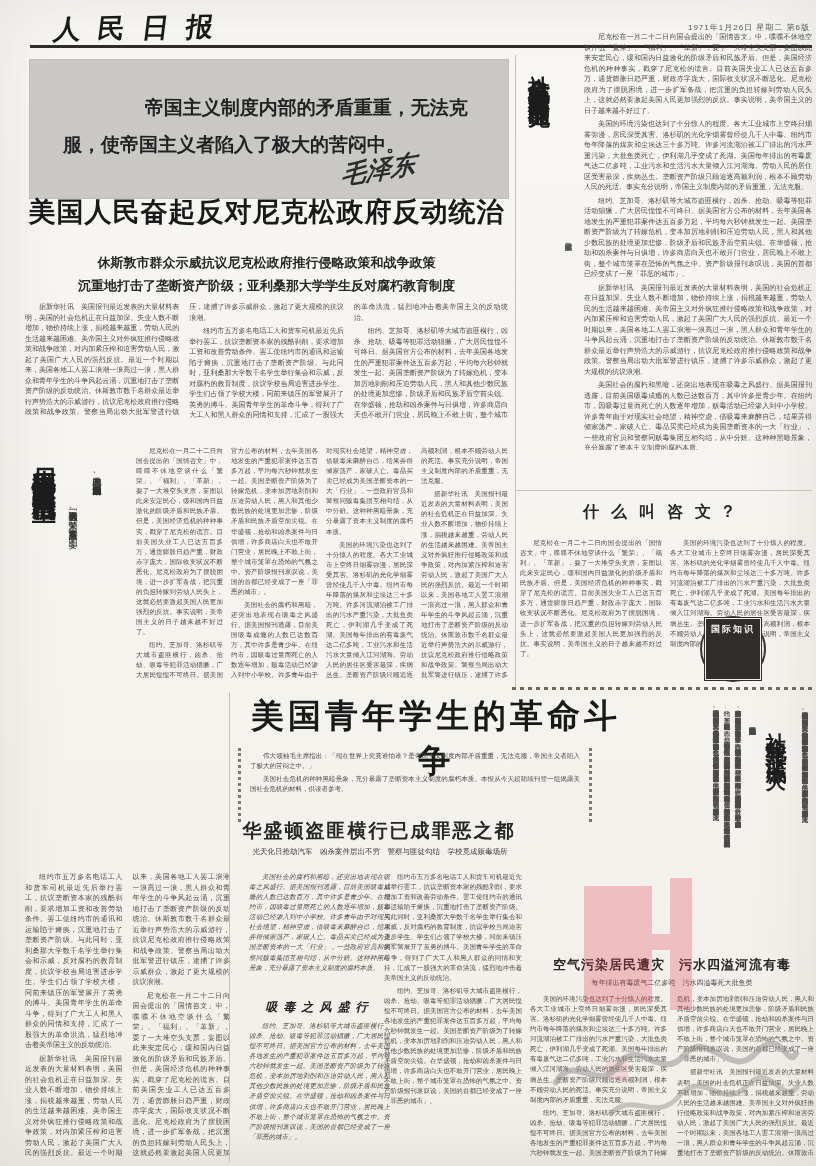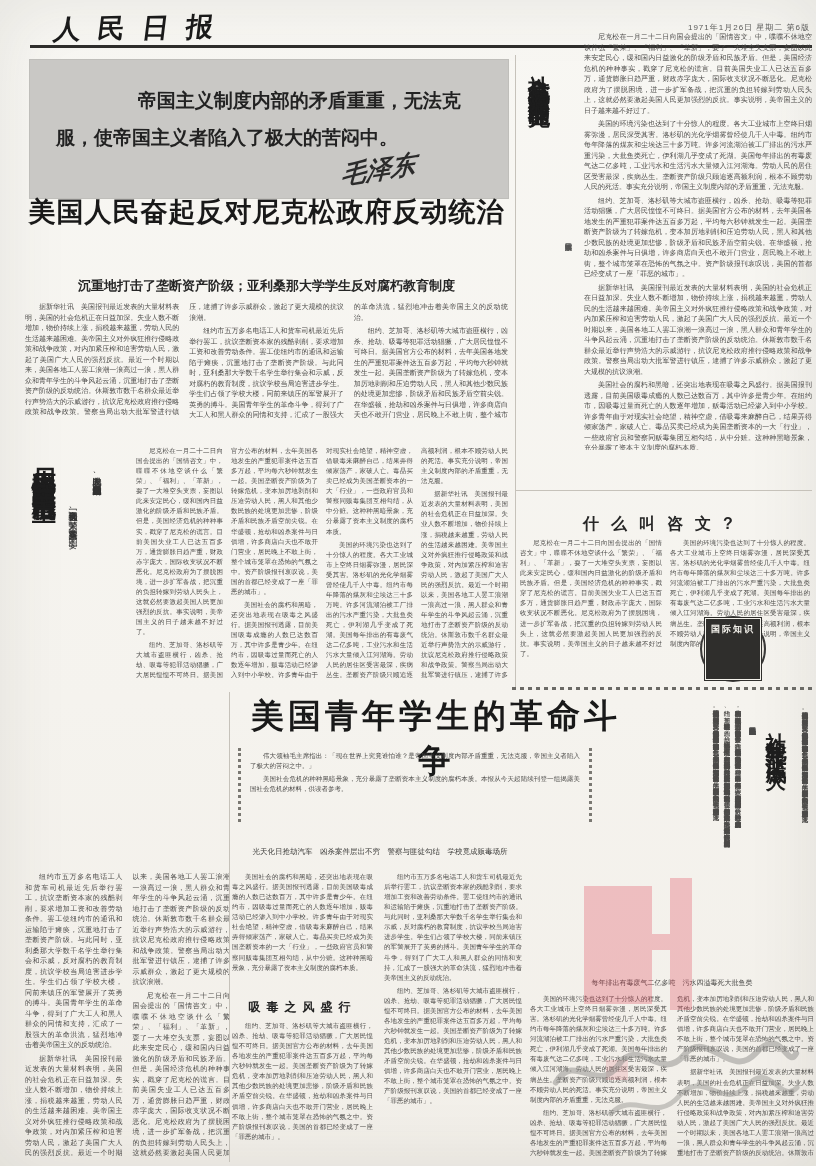--- a/index.html
+++ b/index.html
@@ -9,21 +9,21 @@
         box-shadow:inset 0 0 70px rgba(60,55,45,.10);}
   .abs{position:absolute;}
   
   .masthead-title{font-family:"Liberation Serif", serif;font-weight:bold;color:#1a1a1a;
         font-size:27px;letter-spacing:17px;transform:skewX(-8deg) rotate(-1deg);}
   .dateline{font-size:8px;color:#5a5a58;letter-spacing:1px;}
   .rule-top{background:#2e2d2b;height:3px;}
   
   .quote-box{background:#c9c8c5;box-shadow:0 0 0 1px #bfbeba;}
   .quote-text{font-family:"Liberation Serif", serif;font-weight:bold;color:#222;
-        font-size:19px;line-height:1.95;text-indent:4.3em;margin:0;padding:22px 26px 0 26px;}
+        font-size:19px;line-height:1.95;text-indent:4.3em;margin:7px;padding:22px 26px 0 26px;}
   .signature{font-family:"Liberation Serif", serif;font-style:italic;font-weight:bold;
         font-size:25px;color:#2b2b2b;transform:rotate(-9deg) skewX(-12deg);}
   
   .h-main{font-weight:bold;color:#191919;text-align:center;}
   .subhead{font-weight:bold;color:#262626;text-align:center;}
   
   .bt{font-size:7px;line-height:1.5;color:#4c4b49;text-align:justify;overflow:hidden;
       filter:blur(.25px);}
   .bt p{margin:0 0 3px 0;text-indent:2em;}
   .bt-sm{font-size:6.5px;line-height:1.55;}
@@ -62,20 +62,21 @@
   <div class="abs masthead-title" style="left:54px;top:10px;">人民日报</div>
   <div class="abs dateline" style="right:6px;top:22px;">1971年1月26日 星期二 第6版</div>
   <div class="abs rule-top" style="left:30px;top:45px;width:782px;"></div>
 
   <div class="abs quote-box" style="left:30px;top:60px;width:478px;height:138px;">
     <p class="quote-text">帝国主义制度内部的矛盾重重，无法克服，使帝国主义者陷入了极大的苦闷中。</p>
     <div class="abs signature" style="right:92px;bottom:12px;">毛泽东</div>
   </div>
 
   <div class="abs h-main" style="left:25px;top:194px;width:483px;font-size:27px;letter-spacing:1px;">美国人民奋起反对尼克松政府反动统治</div>
+  <div class="abs subhead" style="left:25px;top:254px;width:483px;font-size:13px;">休斯敦市群众示威抗议尼克松政府推行侵略政策和战争政策</div>
   <div class="abs subhead" style="left:25px;top:277px;width:483px;font-size:13px;">沉重地打击了垄断资产阶级；亚利桑那大学学生反对腐朽教育制度</div>
   <div class="abs bt cols3" style="left:25px;top:302px;width:483px;height:128px;">
     <p>据新华社讯　美国报刊最近发表的大量材料表明，美国的社会危机正在日益加深。失业人数不断增加，物价持续上涨，捐税越来越重，劳动人民的生活越来越困难。美帝国主义对外疯狂推行侵略政策和战争政策，对内加紧压榨和迫害劳动人民，激起了美国广大人民的强烈反抗。最近一个时期以来，美国各地工人罢工浪潮一浪高过一浪，黑人群众和青年学生的斗争风起云涌，沉重地打击了垄断资产阶级的反动统治。休斯敦市数千名群众最近举行声势浩大的示威游行，抗议尼克松政府推行侵略政策和战争政策。警察当局出动大批军警进行镇压，逮捕了许多示威群众，激起了更大规模的抗议浪潮。</p>
     <p>纽约市五万多名电话工人和货车司机最近先后举行罢工，抗议垄断资本家的残酷剥削，要求增加工资和改善劳动条件。罢工使纽约市的通讯和运输陷于瘫痪，沉重地打击了垄断资产阶级。与此同时，亚利桑那大学数千名学生举行集会和示威，反对腐朽的教育制度，抗议学校当局迫害进步学生。学生们占领了学校大楼，同前来镇压的军警展开了英勇的搏斗。美国青年学生的革命斗争，得到了广大工人和黑人群众的同情和支持，汇成了一股强大的革命洪流，猛烈地冲击着美帝国主义的反动统治。</p>
     <p>纽约、芝加哥、洛杉矶等大城市盗匪横行，凶杀、抢劫、吸毒等犯罪活动猖獗，广大居民惶惶不可终日。据美国官方公布的材料，去年美国各地发生的严重犯罪案件达五百多万起，平均每六秒钟就发生一起。美国垄断资产阶级为了转嫁危机，变本加厉地剥削和压迫劳动人民，黑人和其他少数民族的处境更加悲惨，阶级矛盾和民族矛盾空前尖锐。在华盛顿，抢劫和凶杀案件与日俱增，许多商店白天也不敢开门营业，居民晚上不敢上街，整个城市笼罩在恐怖的气氛之中。资产阶级报刊哀叹说，美国的首都已经变成了一座「罪恶的城市」。</p>
   </div>
 
   <div class="abs v-rule" style="left:515px;top:55px;height:632px;"></div>
 
   <div class="abs v v-head" style="left:524px;top:58px;height:396px;font-size:22px;letter-spacing:2px;">社会危机是美帝加速走向崩溃的征兆</div>
@@ -83,21 +84,21 @@
   <div class="abs bt" style="left:584px;top:32px;width:228px;height:418px;">
     <p>尼克松在一月二十二日向国会提出的「国情咨文」中，喋喋不休地空谈什么「繁荣」、「福利」、「革新」，耍了一大堆空头支票，妄图以此来安定民心，缓和国内日益激化的阶级矛盾和民族矛盾。但是，美国经济危机的种种事实，戳穿了尼克松的谎言。目前美国失业工人已达五百多万，通货膨胀日趋严重，财政赤字庞大，国际收支状况不断恶化。尼克松政府为了摆脱困境，进一步扩军备战，把沉重的负担转嫁到劳动人民头上，这就必然要激起美国人民更加强烈的反抗。事实说明，美帝国主义的日子越来越不好过了。</p>
     <p>美国的环境污染也达到了十分惊人的程度。各大工业城市上空终日烟雾弥漫，居民深受其害。洛杉矶的光化学烟雾曾经使几千人中毒。纽约市每年降落的煤灰和尘埃达三十多万吨。许多河流湖泊被工厂排出的污水严重污染，大批鱼类死亡，伊利湖几乎变成了死湖。美国每年排出的有毒废气达二亿多吨，工业污水和生活污水大量倾入江河湖海。劳动人民的居住区受害最深，疾病丛生。垄断资产阶级只顾追逐高额利润，根本不顾劳动人民的死活。事实充分说明，帝国主义制度内部的矛盾重重，无法克服。</p>
     <p>纽约、芝加哥、洛杉矶等大城市盗匪横行，凶杀、抢劫、吸毒等犯罪活动猖獗，广大居民惶惶不可终日。据美国官方公布的材料，去年美国各地发生的严重犯罪案件达五百多万起，平均每六秒钟就发生一起。美国垄断资产阶级为了转嫁危机，变本加厉地剥削和压迫劳动人民，黑人和其他少数民族的处境更加悲惨，阶级矛盾和民族矛盾空前尖锐。在华盛顿，抢劫和凶杀案件与日俱增，许多商店白天也不敢开门营业，居民晚上不敢上街，整个城市笼罩在恐怖的气氛之中。资产阶级报刊哀叹说，美国的首都已经变成了一座「罪恶的城市」。</p>
     <p>据新华社讯　美国报刊最近发表的大量材料表明，美国的社会危机正在日益加深。失业人数不断增加，物价持续上涨，捐税越来越重，劳动人民的生活越来越困难。美帝国主义对外疯狂推行侵略政策和战争政策，对内加紧压榨和迫害劳动人民，激起了美国广大人民的强烈反抗。最近一个时期以来，美国各地工人罢工浪潮一浪高过一浪，黑人群众和青年学生的斗争风起云涌，沉重地打击了垄断资产阶级的反动统治。休斯敦市数千名群众最近举行声势浩大的示威游行，抗议尼克松政府推行侵略政策和战争政策。警察当局出动大批军警进行镇压，逮捕了许多示威群众，激起了更大规模的抗议浪潮。</p>
     <p>美国社会的腐朽和黑暗，还突出地表现在吸毒之风盛行。据美国报刊透露，目前美国吸毒成瘾的人数已达数百万，其中许多是青少年。在纽约市，因吸毒过量而死亡的人数逐年增加，贩毒活动已经渗入到中小学校。许多青年由于对现实社会绝望，精神空虚，借吸毒来麻醉自己，结果弄得倾家荡产，家破人亡。毒品买卖已经成为美国垄断资本的一大「行业」，一些政府官员和警察同贩毒集团互相勾结，从中分赃。这种种黑暗景象，充分暴露了资本主义制度的腐朽本质。</p>
   </div>
 
   <div class="abs h-rule" style="left:516px;top:490px;width:296px;"></div>
   <div class="abs" style="left:514px;top:498px;width:300px;height:190px;">
-    <div class="abs subhead" style="left:0;top:16px;width:300px;font-size:16px;letter-spacing:12px;">什么叫咨文?</div>
+    <div class="abs subhead" style="left:0;top:4px;width:300px;font-size:16px;letter-spacing:12px;">什么叫咨文?</div>
     <div class="abs bt bt-sm" style="left:6px;top:40px;width:142px;height:144px;">
       <p>尼克松在一月二十二日向国会提出的「国情咨文」中，喋喋不休地空谈什么「繁荣」、「福利」、「革新」，耍了一大堆空头支票，妄图以此来安定民心，缓和国内日益激化的阶级矛盾和民族矛盾。但是，美国经济危机的种种事实，戳穿了尼克松的谎言。目前美国失业工人已达五百多万，通货膨胀日趋严重，财政赤字庞大，国际收支状况不断恶化。尼克松政府为了摆脱困境，进一步扩军备战，把沉重的负担转嫁到劳动人民头上，这就必然要激起美国人民更加强烈的反抗。事实说明，美帝国主义的日子越来越不好过了。</p>
     </div>
     <div class="abs bt bt-sm" style="left:156px;top:40px;width:140px;height:144px;">
       <p>美国的环境污染也达到了十分惊人的程度。各大工业城市上空终日烟雾弥漫，居民深受其害。洛杉矶的光化学烟雾曾经使几千人中毒。纽约市每年降落的煤灰和尘埃达三十多万吨。许多河流湖泊被工厂排出的污水严重污染，大批鱼类死亡，伊利湖几乎变成了死湖。美国每年排出的有毒废气达二亿多吨，工业污水和生活污水大量倾入江河湖海。劳动人民的居住区受害最深，疾病丛生。垄断资产阶级只顾追逐高额利润，根本不顾劳动人民的死活。事实充分说明，帝国主义制度内部的矛盾重重，无法克服。</p>
     </div>
     <div class="abs badge-circle" style="left:186px;top:118px;">
       <span class="badge-label">国际知识</span>
     </div>
   </div>
@@ -130,35 +131,37 @@
     <p>美国社会的腐朽和黑暗，还突出地表现在吸毒之风盛行。据美国报刊透露，目前美国吸毒成瘾的人数已达数百万，其中许多是青少年。在纽约市，因吸毒过量而死亡的人数逐年增加，贩毒活动已经渗入到中小学校。许多青年由于对现实社会绝望，精神空虚，借吸毒来麻醉自己，结果弄得倾家荡产，家破人亡。毒品买卖已经成为美国垄断资本的一大「行业」，一些政府官员和警察同贩毒集团互相勾结，从中分赃。这种种黑暗景象，充分暴露了资本主义制度的腐朽本质。</p>
     <p>纽约、芝加哥、洛杉矶等大城市盗匪横行，凶杀、抢劫、吸毒等犯罪活动猖獗，广大居民惶惶不可终日。据美国官方公布的材料，去年美国各地发生的严重犯罪案件达五百多万起，平均每六秒钟就发生一起。美国垄断资产阶级为了转嫁危机，变本加厉地剥削和压迫劳动人民，黑人和其他少数民族的处境更加悲惨，阶级矛盾和民族矛盾空前尖锐。在华盛顿，抢劫和凶杀案件与日俱增，许多商店白天也不敢开门营业，居民晚上不敢上街，整个城市笼罩在恐怖的气氛之中。资产阶级报刊哀叹说，美国的首都已经变成了一座「罪恶的城市」。</p>
     <p>美国的环境污染也达到了十分惊人的程度。各大工业城市上空终日烟雾弥漫，居民深受其害。洛杉矶的光化学烟雾曾经使几千人中毒。纽约市每年降落的煤灰和尘埃达三十多万吨。许多河流湖泊被工厂排出的污水严重污染，大批鱼类死亡，伊利湖几乎变成了死湖。美国每年排出的有毒废气达二亿多吨，工业污水和生活污水大量倾入江河湖海。劳动人民的居住区受害最深，疾病丛生。垄断资产阶级只顾追逐高额利润，根本不顾劳动人民的死活。事实充分说明，帝国主义制度内部的矛盾重重，无法克服。</p>
   </div>
   <div class="abs v v-sub" style="left:747px;top:722px;height:215px;font-size:7px;color:#4a4a4a;">美国舆论也承认美国是个罪恶泛滥的社会</div>
   <div class="abs v v-head" style="left:762px;top:716px;height:240px;font-size:21px;letter-spacing:5px;">社会犯罪泛滥成灾</div>
   <div class="abs v v-body" style="left:795px;top:694px;width:16px;height:256px;">
     <p>美国的环境污染也达到了十分惊人的程度。各大工业城市上空终日烟雾弥漫，居民深受其害。洛杉矶的光化学烟雾曾经使几千人中毒。纽约市每年降落的煤灰和尘埃达三十多万吨。许多河流湖泊被工厂排出的污水严重污染，大批鱼类死亡，伊利湖几乎变成了死湖。美国每年排出的有毒废气达二亿多吨，工业污水和生活污水大量倾入江河湖海。劳动人民的居住区受害最深，疾病丛生。垄断资产阶级只顾追逐高额利润，根本不顾劳动人民的死活。事实充分说明，帝国主义制度内部的矛盾重重，无法克服。</p>
   </div>
 
+  <div class="abs subhead" style="left:234px;top:818px;width:290px;font-size:19px;letter-spacing:2px;">华盛顿盗匪横行已成罪恶之都</div>
   <div class="abs" style="left:234px;top:847px;width:292px;font-size:7.5px;color:#3c3c3a;text-align:center;filter:blur(.2px);">光天化日抢劫汽车　凶杀案件层出不穷　警察与匪徒勾结　学校竟成贩毒场所</div>
-  <div class="abs" style="left:232px;top:872px;width:141px;height:292px;">
+  <div class="abs" style="left:249px;top:872px;width:141px;height:292px;font-style:italic;">
     <div class="bt bt-sm" style="height:122px;">
       <p>美国社会的腐朽和黑暗，还突出地表现在吸毒之风盛行。据美国报刊透露，目前美国吸毒成瘾的人数已达数百万，其中许多是青少年。在纽约市，因吸毒过量而死亡的人数逐年增加，贩毒活动已经渗入到中小学校。许多青年由于对现实社会绝望，精神空虚，借吸毒来麻醉自己，结果弄得倾家荡产，家破人亡。毒品买卖已经成为美国垄断资本的一大「行业」，一些政府官员和警察同贩毒集团互相勾结，从中分赃。这种种黑暗景象，充分暴露了资本主义制度的腐朽本质。</p>
     </div>
     <div class="inner-head">吸毒之风盛行</div>
     <div class="bt bt-sm" style="height:138px;">
       <p>纽约、芝加哥、洛杉矶等大城市盗匪横行，凶杀、抢劫、吸毒等犯罪活动猖獗，广大居民惶惶不可终日。据美国官方公布的材料，去年美国各地发生的严重犯罪案件达五百多万起，平均每六秒钟就发生一起。美国垄断资产阶级为了转嫁危机，变本加厉地剥削和压迫劳动人民，黑人和其他少数民族的处境更加悲惨，阶级矛盾和民族矛盾空前尖锐。在华盛顿，抢劫和凶杀案件与日俱增，许多商店白天也不敢开门营业，居民晚上不敢上街，整个城市笼罩在恐怖的气氛之中。资产阶级报刊哀叹说，美国的首都已经变成了一座「罪恶的城市」。</p>
     </div>
   </div>
   <div class="abs bt bt-sm" style="left:384px;top:872px;width:138px;height:292px;">
     <p>纽约市五万多名电话工人和货车司机最近先后举行罢工，抗议垄断资本家的残酷剥削，要求增加工资和改善劳动条件。罢工使纽约市的通讯和运输陷于瘫痪，沉重地打击了垄断资产阶级。与此同时，亚利桑那大学数千名学生举行集会和示威，反对腐朽的教育制度，抗议学校当局迫害进步学生。学生们占领了学校大楼，同前来镇压的军警展开了英勇的搏斗。美国青年学生的革命斗争，得到了广大工人和黑人群众的同情和支持，汇成了一股强大的革命洪流，猛烈地冲击着美帝国主义的反动统治。</p>
     <p>纽约、芝加哥、洛杉矶等大城市盗匪横行，凶杀、抢劫、吸毒等犯罪活动猖獗，广大居民惶惶不可终日。据美国官方公布的材料，去年美国各地发生的严重犯罪案件达五百多万起，平均每六秒钟就发生一起。美国垄断资产阶级为了转嫁危机，变本加厉地剥削和压迫劳动人民，黑人和其他少数民族的处境更加悲惨，阶级矛盾和民族矛盾空前尖锐。在华盛顿，抢劫和凶杀案件与日俱增，许多商店白天也不敢开门营业，居民晚上不敢上街，整个城市笼罩在恐怖的气氛之中。资产阶级报刊哀叹说，美国的首都已经变成了一座「罪恶的城市」。</p>
   </div>
 
+  <div class="abs subhead" style="left:530px;top:956px;width:284px;font-size:13px;letter-spacing:1px;">空气污染居民遭灾　污水四溢河流有毒</div>
   <div class="abs" style="left:530px;top:978px;width:284px;font-size:7px;color:#4a4a48;text-align:center;filter:blur(.2px);">每年排出有毒废气二亿多吨　污水四溢毒死大批鱼类</div>
   <div class="abs bt bt-sm cols2" style="left:530px;top:994px;width:284px;height:166px;">
     <p>美国的环境污染也达到了十分惊人的程度。各大工业城市上空终日烟雾弥漫，居民深受其害。洛杉矶的光化学烟雾曾经使几千人中毒。纽约市每年降落的煤灰和尘埃达三十多万吨。许多河流湖泊被工厂排出的污水严重污染，大批鱼类死亡，伊利湖几乎变成了死湖。美国每年排出的有毒废气达二亿多吨，工业污水和生活污水大量倾入江河湖海。劳动人民的居住区受害最深，疾病丛生。垄断资产阶级只顾追逐高额利润，根本不顾劳动人民的死活。事实充分说明，帝国主义制度内部的矛盾重重，无法克服。</p>
     <p>纽约、芝加哥、洛杉矶等大城市盗匪横行，凶杀、抢劫、吸毒等犯罪活动猖獗，广大居民惶惶不可终日。据美国官方公布的材料，去年美国各地发生的严重犯罪案件达五百多万起，平均每六秒钟就发生一起。美国垄断资产阶级为了转嫁危机，变本加厉地剥削和压迫劳动人民，黑人和其他少数民族的处境更加悲惨，阶级矛盾和民族矛盾空前尖锐。在华盛顿，抢劫和凶杀案件与日俱增，许多商店白天也不敢开门营业，居民晚上不敢上街，整个城市笼罩在恐怖的气氛之中。资产阶级报刊哀叹说，美国的首都已经变成了一座「罪恶的城市」。</p>
     <p>据新华社讯　美国报刊最近发表的大量材料表明，美国的社会危机正在日益加深。失业人数不断增加，物价持续上涨，捐税越来越重，劳动人民的生活越来越困难。美帝国主义对外疯狂推行侵略政策和战争政策，对内加紧压榨和迫害劳动人民，激起了美国广大人民的强烈反抗。最近一个时期以来，美国各地工人罢工浪潮一浪高过一浪，黑人群众和青年学生的斗争风起云涌，沉重地打击了垄断资产阶级的反动统治。休斯敦市数千名群众最近举行声势浩大的示威游行，抗议尼克松政府推行侵略政策和战争政策。警察当局出动大批军警进行镇压，逮捕了许多示威群众，激起了更大规模的抗议浪潮。</p>
   </div>
 
   <div class="abs red-wm" style="left:584px;top:878px;width:118px;height:132px;">
     <div style="left:0;top:8px;width:68px;height:118px;"></div>
     <div style="left:86px;top:0;width:22px;height:132px;"></div>

